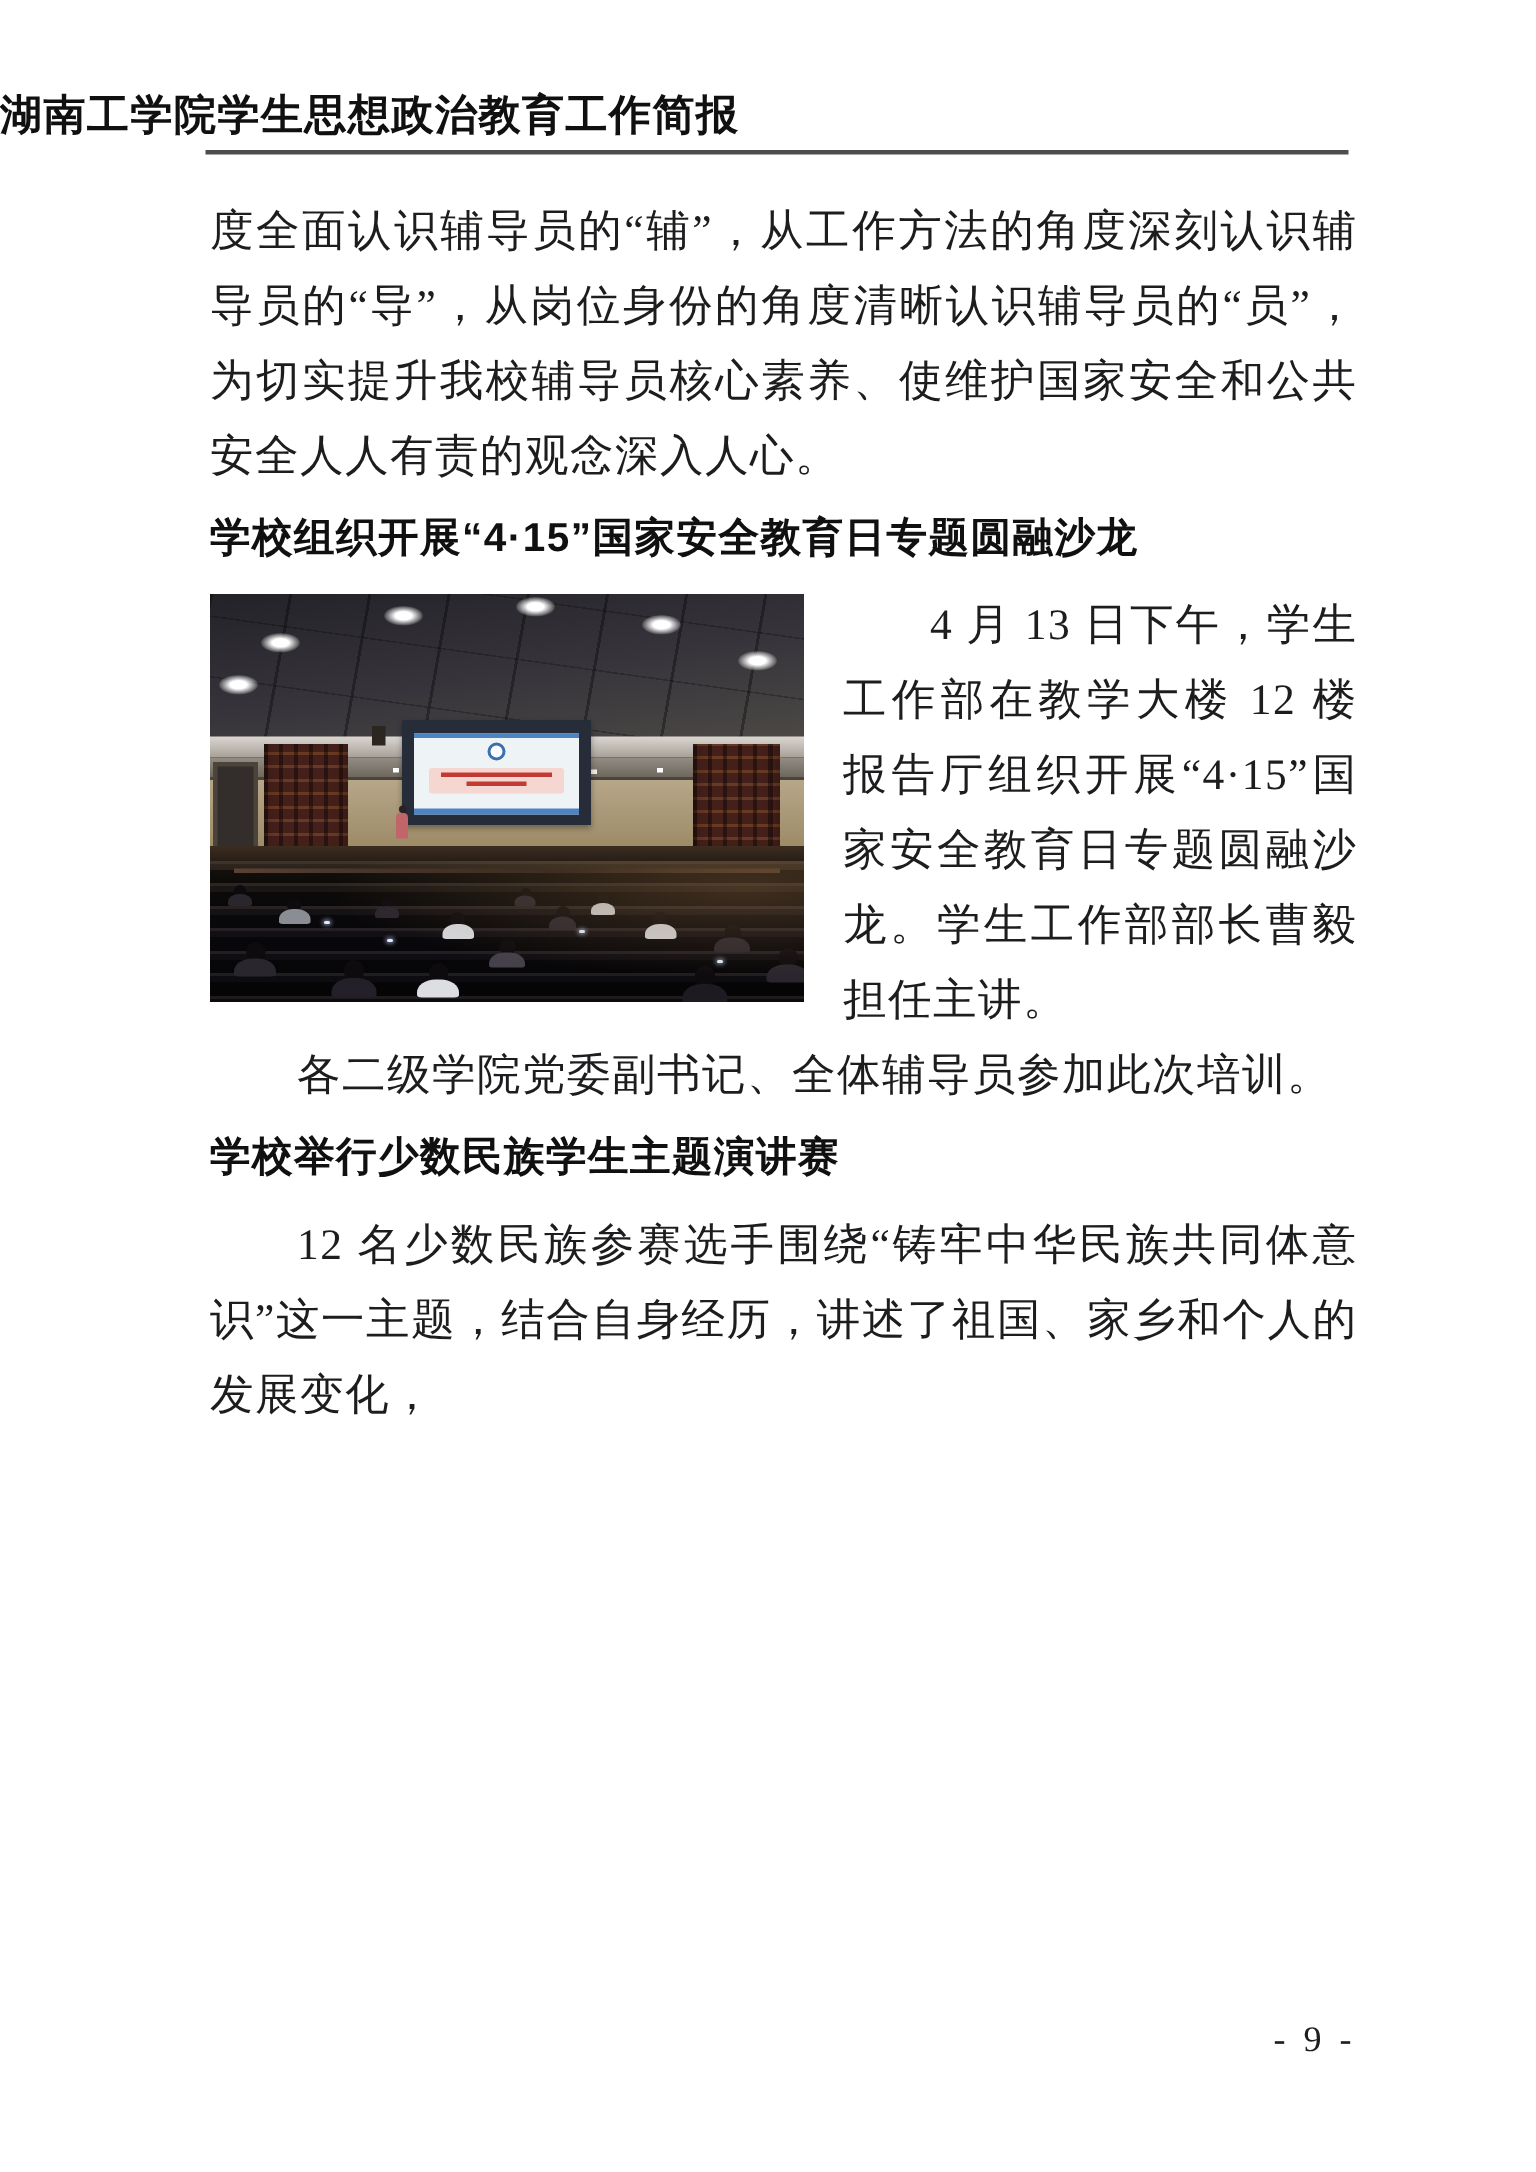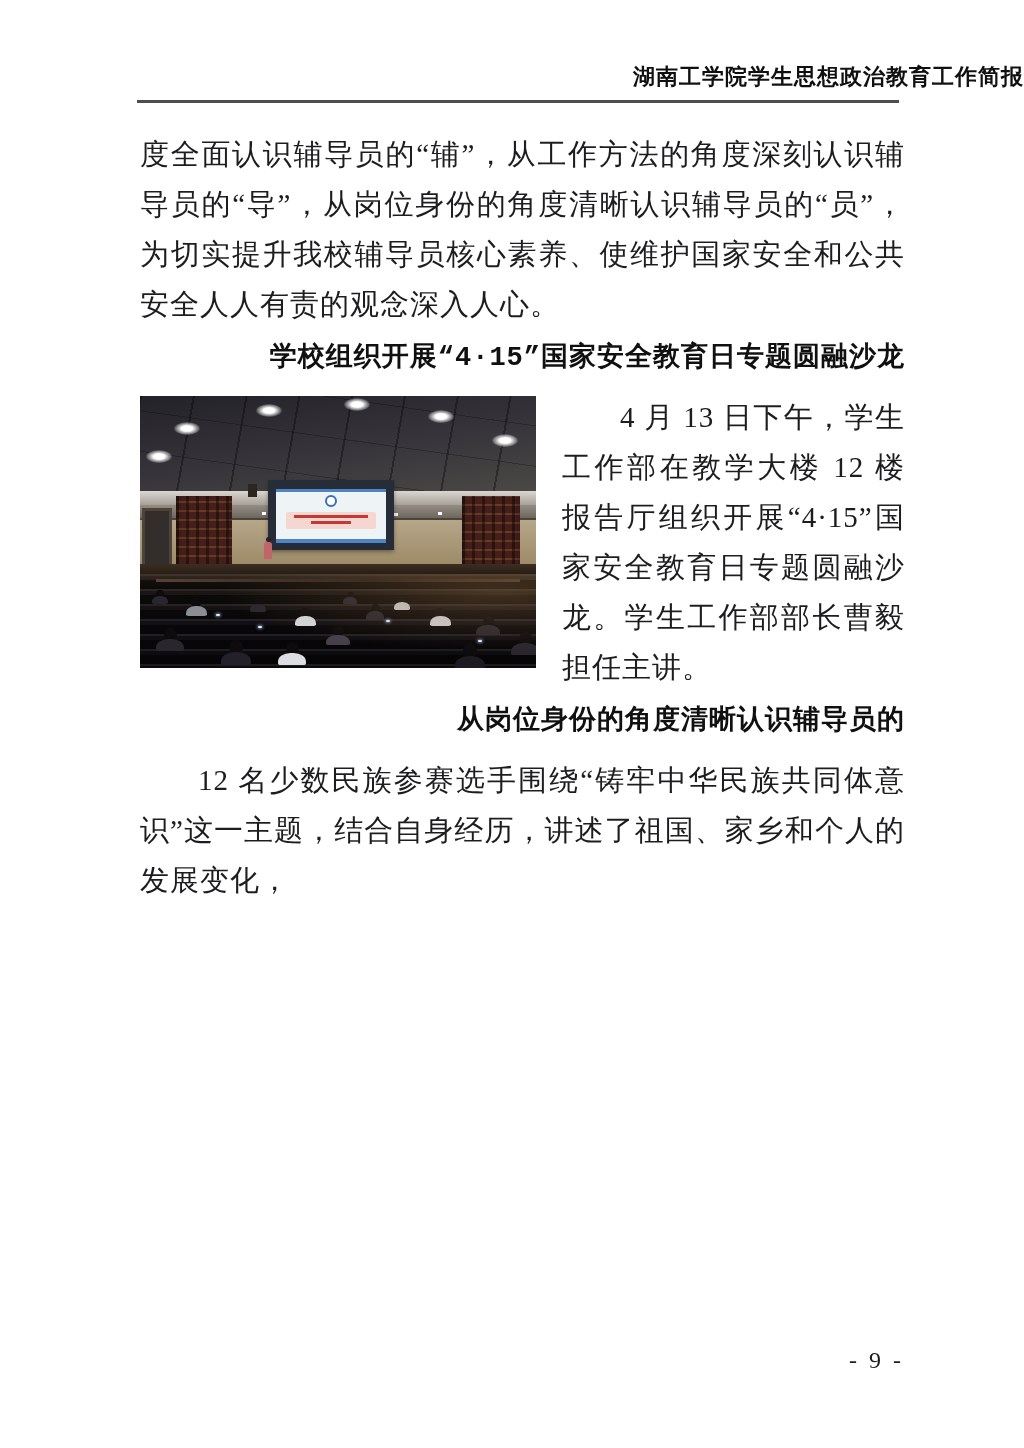--- a/index.html
+++ b/index.html
@@ -4,31 +4,31 @@
 <style>
   html,body{margin:0;padding:0;background:#e8e8e8;}
   .page{
     position:relative;width:1024px;height:1448px;margin:0 auto;background:#ffffff;
     overflow:hidden;color:#1d1d1f;
     font-family:"Liberation Serif","DejaVu Serif",serif;
   }
   
   .header{padding-top:62px;}
   .header-title{
-    text-align:right;font-family:"Liberation Sans","DejaVu Sans",sans-serif;
-    font-weight:bold;font-size:22px;letter-spacing:1px;color:#101010;line-height:30px;
+    text-align:left;font-family:"Liberation Sans","DejaVu Sans",sans-serif;
+    font-weight:bold;font-size:28px;letter-spacing:1px;color:#101010;line-height:30px;
   }
   .header-rule{margin:8px 0 0 137px;width:762px;border-bottom:3px solid #4e4e4e;}
   
   .content{margin:26px 119px 0 140px;}
   .para{font-size:29px;line-height:50px;letter-spacing:1px;text-align:justify;margin:0;}
   .para.indent{text-indent:2em;}
   .heading{
-    font-family:Liberation Mono, monospace;font-weight:bold;
-    font-size:27px;line-height:40px;letter-spacing:1px;text-align:right;
+    font-family:Liberation Sans, sans-serif;font-weight:bold;
+    font-size:27px;line-height:40px;letter-spacing:1px;text-align:left;
     margin:9px 0 14px;color:#101010;
   }
   .page-number{position:absolute;right:120px;bottom:74px;font-size:24px;letter-spacing:3px;}
   
   .photo{
     position:relative;float:left;width:396px;height:272px;margin:4px 26px 20px 0;
     overflow:hidden;background:#141216;
   }
   .ph-ceiling{position:absolute;left:0;top:0;width:100%;height:96px;
     background:linear-gradient(172deg,#232228 0%,#37353b 55%,#4b4845 100%);}
@@ -151,22 +151,23 @@
           <span class="pp" style="left:198px;top:52px;--s:11px;--c:#46404a;"></span>
           <span class="glow" style="left:118px;top:52px;"></span>
           <span class="glow" style="left:246px;top:46px;"></span>
           <span class="glow" style="left:338px;top:66px;"></span>
           <span class="glow" style="left:76px;top:40px;"></span>
         </div>
       </div>
       <p class="para indent">4 月 13 日下午，学生工作部在教学大楼 12 楼报告厅组织开展“4·15”国家安全教育日专题圆融沙龙。学生工作部部长曹毅担任主讲。</p>
     </div>
 
+    <p class="para indent">各二级学院党委副书记、全体辅导员参加此次培训。</p>
 
-    <h2 class="heading">从岗位身份的角度清晰认识辅导员的</h2>
+    <h2 class="heading">学校举行少数民族学生主题演讲赛</h2>
 
     <p class="para indent">12 名少数民族参赛选手围绕“铸牢中华民族共同体意识”这一主题，结合自身经历，讲述了祖国、家乡和个人的发展变化，</p>
 
   </div>
 
   <div class="page-number">- 9 -</div>
 
 </div>
 
 </body></html>

